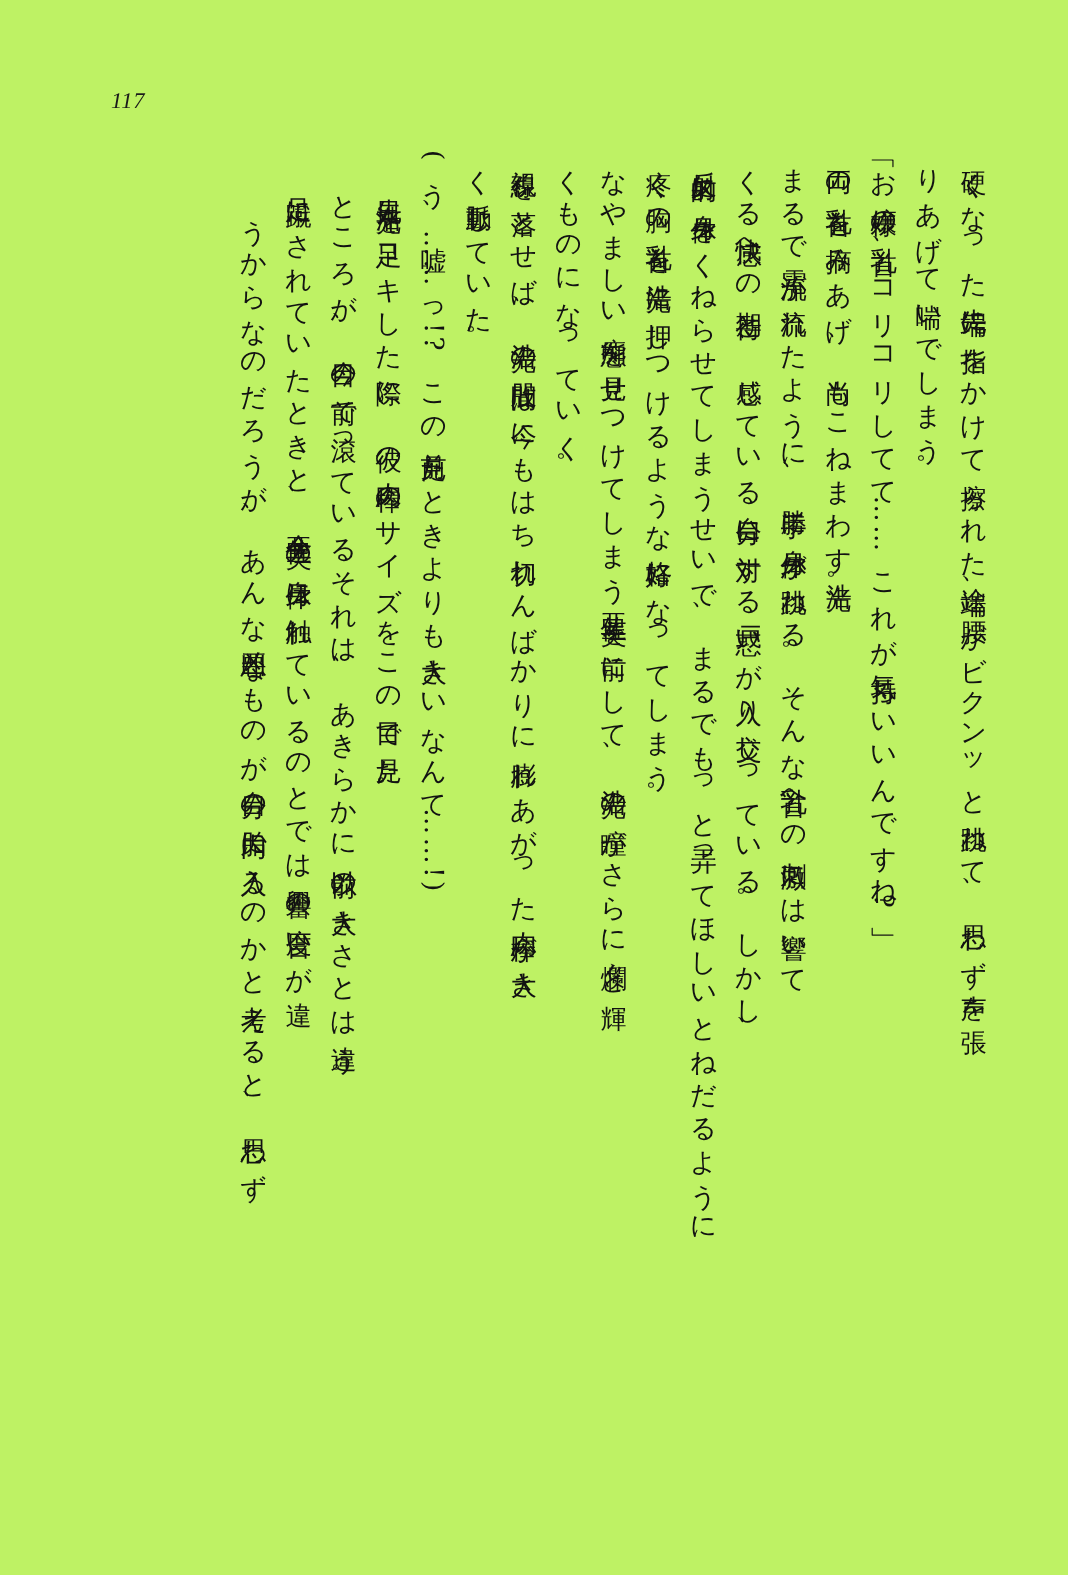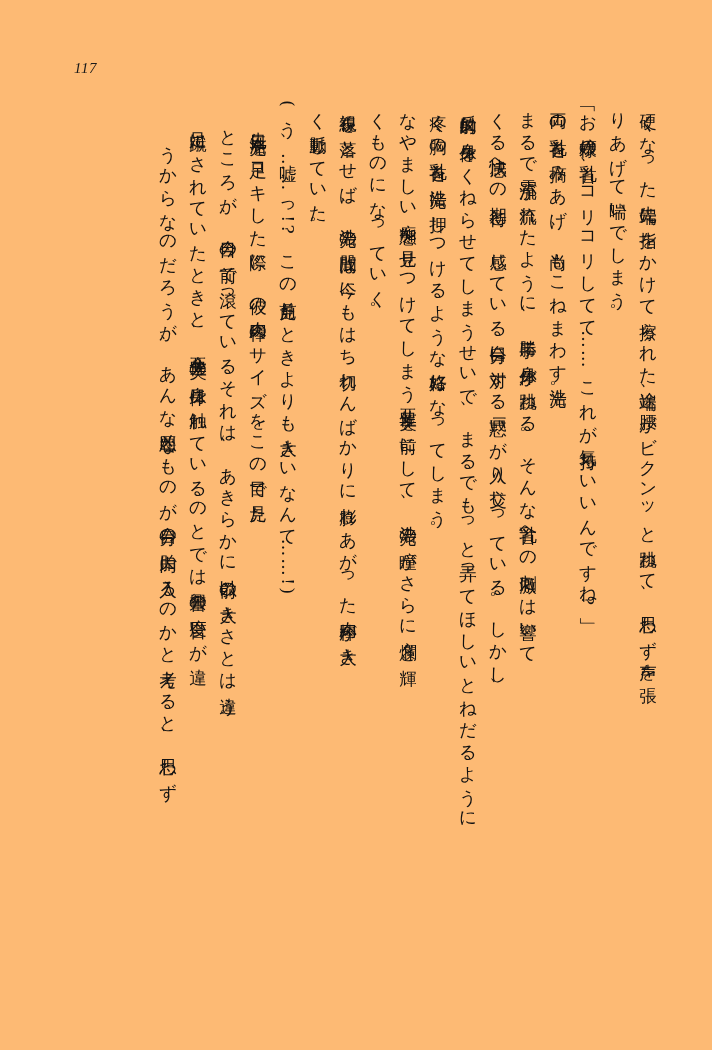--- a/index.html
+++ b/index.html
@@ -7,21 +7,21 @@
     padding: 0;
     background: #ffffff;
   }
   body {
     font-family: "Liberation Serif", "DejaVu Serif", serif;
   }
   .page {
     position: relative;
     width: 712px;
     height: 1050px;
-    background: #fdba74;
+    background: #bef264;
     overflow: hidden;
     box-sizing: border-box;
   }
   
   .page-number {
     position: absolute;
     top: 60px;
     left: 74px;
     font-size: 15px;
     font-family: "Liberation Serif", "DejaVu Serif", serif;

